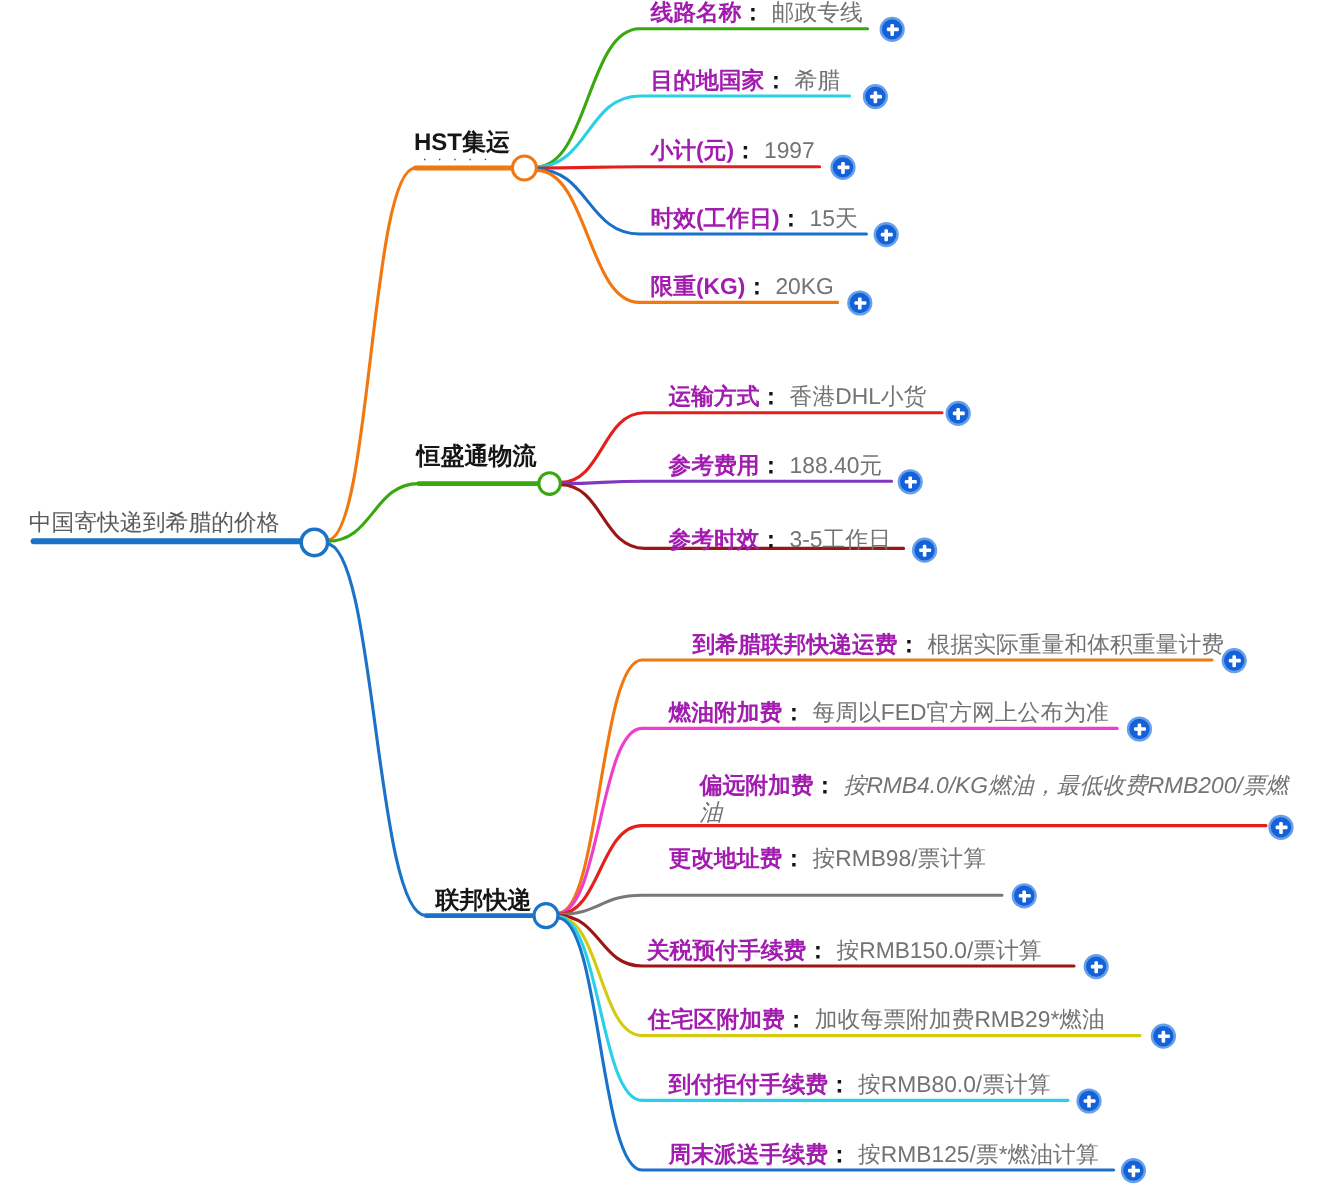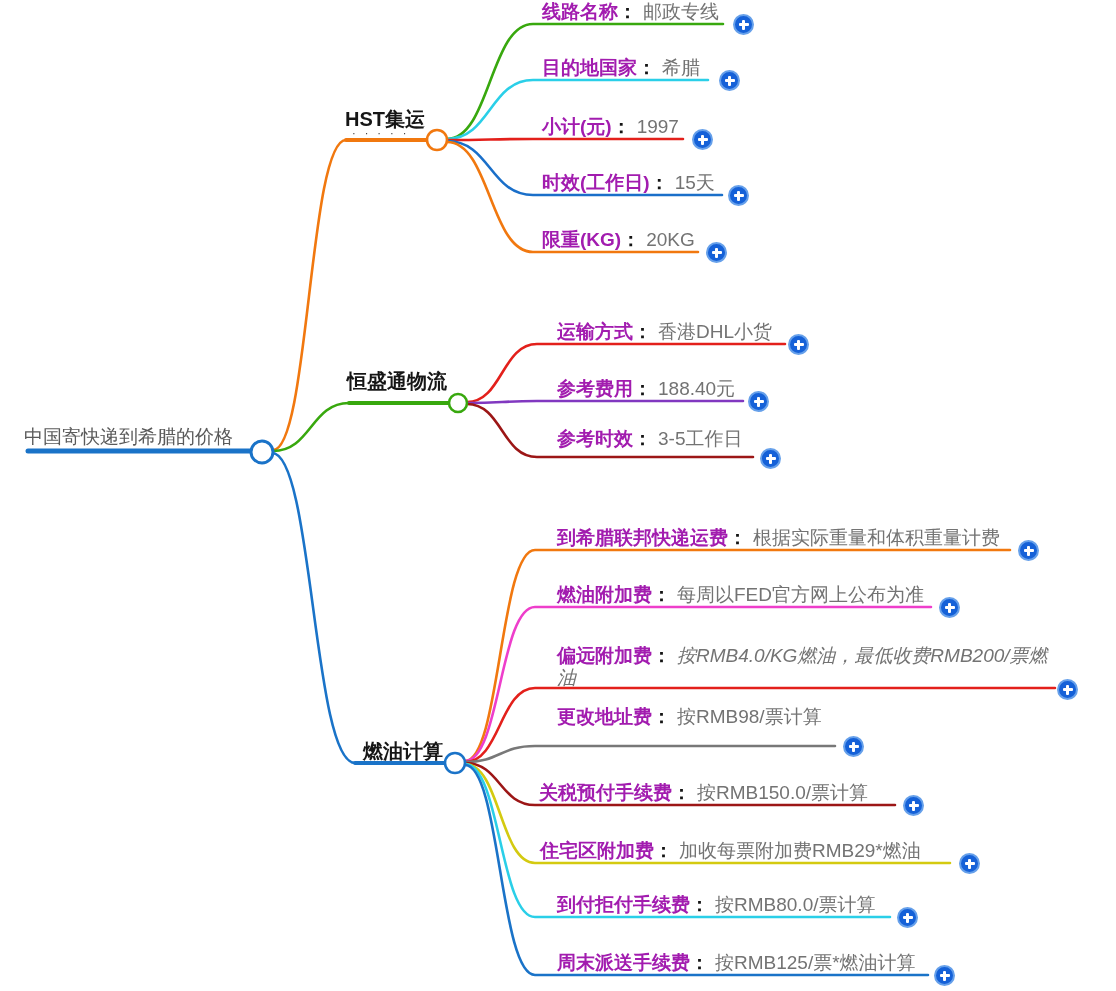--- a/index.html
+++ b/index.html
@@ -9,21 +9,21 @@
     overflow:hidden;
   }
   #canvas{position:absolute;left:0;top:0;}
   .node-text{position:absolute;white-space:nowrap;font-size:19px;line-height:22px;color:#141414;}
   .root-label{font-size:19px;color:#5a5a5a;font-weight:400;}
   .branch-label{font-size:20px;font-weight:600;color:#161616;text-align:right;}
   .leaf b{font-weight:700;color:#a21caf;font-style:normal;}
   .leaf .colon{font-weight:700;color:#141414;margin-right:6px;}
   .leaf .val{font-weight:400;color:#737373;}
   .leaf .val.italic{font-style:italic;}
-  .leaf.wrap{white-space:normal;width:492px;}
+  .leaf.wrap{white-space:normal;width:492px;margin-left:26px;}
   .subdots{position:absolute;font-size:11px;color:#3a3a3a;letter-spacing:9px;line-height:10px;}
   .plus{
     position:absolute;width:21px;height:21px;border-radius:50%;
     background:#1561d8;border:2px solid #66a0ea;box-sizing:border-box;cursor:pointer;
   }
   .plus-icon{position:absolute;left:0;top:0;width:100%;height:100%;display:block;}
   .plus-icon::before,.plus-icon::after{
     content:"";position:absolute;background:#ffffff;border-radius:1px;
   }
   .plus-icon::before{left:3.5px;top:7.3px;width:10px;height:2.4px;}
@@ -77,21 +77,21 @@
 <div class="node-text branch-label" style="left:345px;top:108px">
   <span>HST集运</span>
 </div>
 <div class="subdots" style="left:352px;top:128px">·····</div>
 
 <div class="node-text branch-label" style="left:347px;top:370px">
   <span>恒盛通物流</span>
 </div>
 
 <div class="node-text branch-label" style="left:363px;top:740px">
-  <span>燃油计算</span>
+  <span>联邦快递</span>
 </div>
 
 <div class="node-text leaf" style="left:542px;top:1px">
   <b>线路名称</b><span class="colon">：</span><span class="val">邮政专线</span>
 </div>
 <div class="node-text leaf" style="left:542px;top:57px">
   <b>目的地国家</b><span class="colon">：</span><span class="val">希腊</span>
 </div>
 <div class="node-text leaf" style="left:542px;top:116px">
   <b>小计(元)</b><span class="colon">：</span><span class="val">1997</span>
@@ -102,25 +102,25 @@
 <div class="node-text leaf" style="left:542px;top:229px">
   <b>限重(KG)</b><span class="colon">：</span><span class="val">20KG</span>
 </div>
 
 <div class="node-text leaf" style="left:557px;top:321px">
   <b>运输方式</b><span class="colon">：</span><span class="val">香港DHL小货</span>
 </div>
 <div class="node-text leaf" style="left:557px;top:378px">
   <b>参考费用</b><span class="colon">：</span><span class="val">188.40元</span>
 </div>
-<div class="node-text leaf" style="left:557px;top:428px">
+<div class="node-text leaf" style="left:557px;top:440px">
   <b>参考时效</b><span class="colon">：</span><span class="val">3-5工作日</span>
 </div>
 
-<div class="node-text leaf" style="left:557px;top:527px">
+<div class="node-text leaf" style="left:577px;top:527px">
   <b>到希腊联邦快递运费</b><span class="colon">：</span><span class="val">根据实际重量和体积重量计费</span>
 </div>
 <div class="node-text leaf" style="left:557px;top:584px">
   <b>燃油附加费</b><span class="colon">：</span><span class="val">每周以FED官方网上公布为准</span>
 </div>
 <div class="node-text leaf wrap" style="left:557px;top:645px">
   <b>偏远附加费</b><span class="colon">：</span><span class="val italic">按RMB4.0/KG燃油，最低收费RMB200/票燃油</span>
 </div>
 <div class="node-text leaf" style="left:557px;top:706px">
   <b>更改地址费</b><span class="colon">：</span><span class="val">按RMB98/票计算</span>

